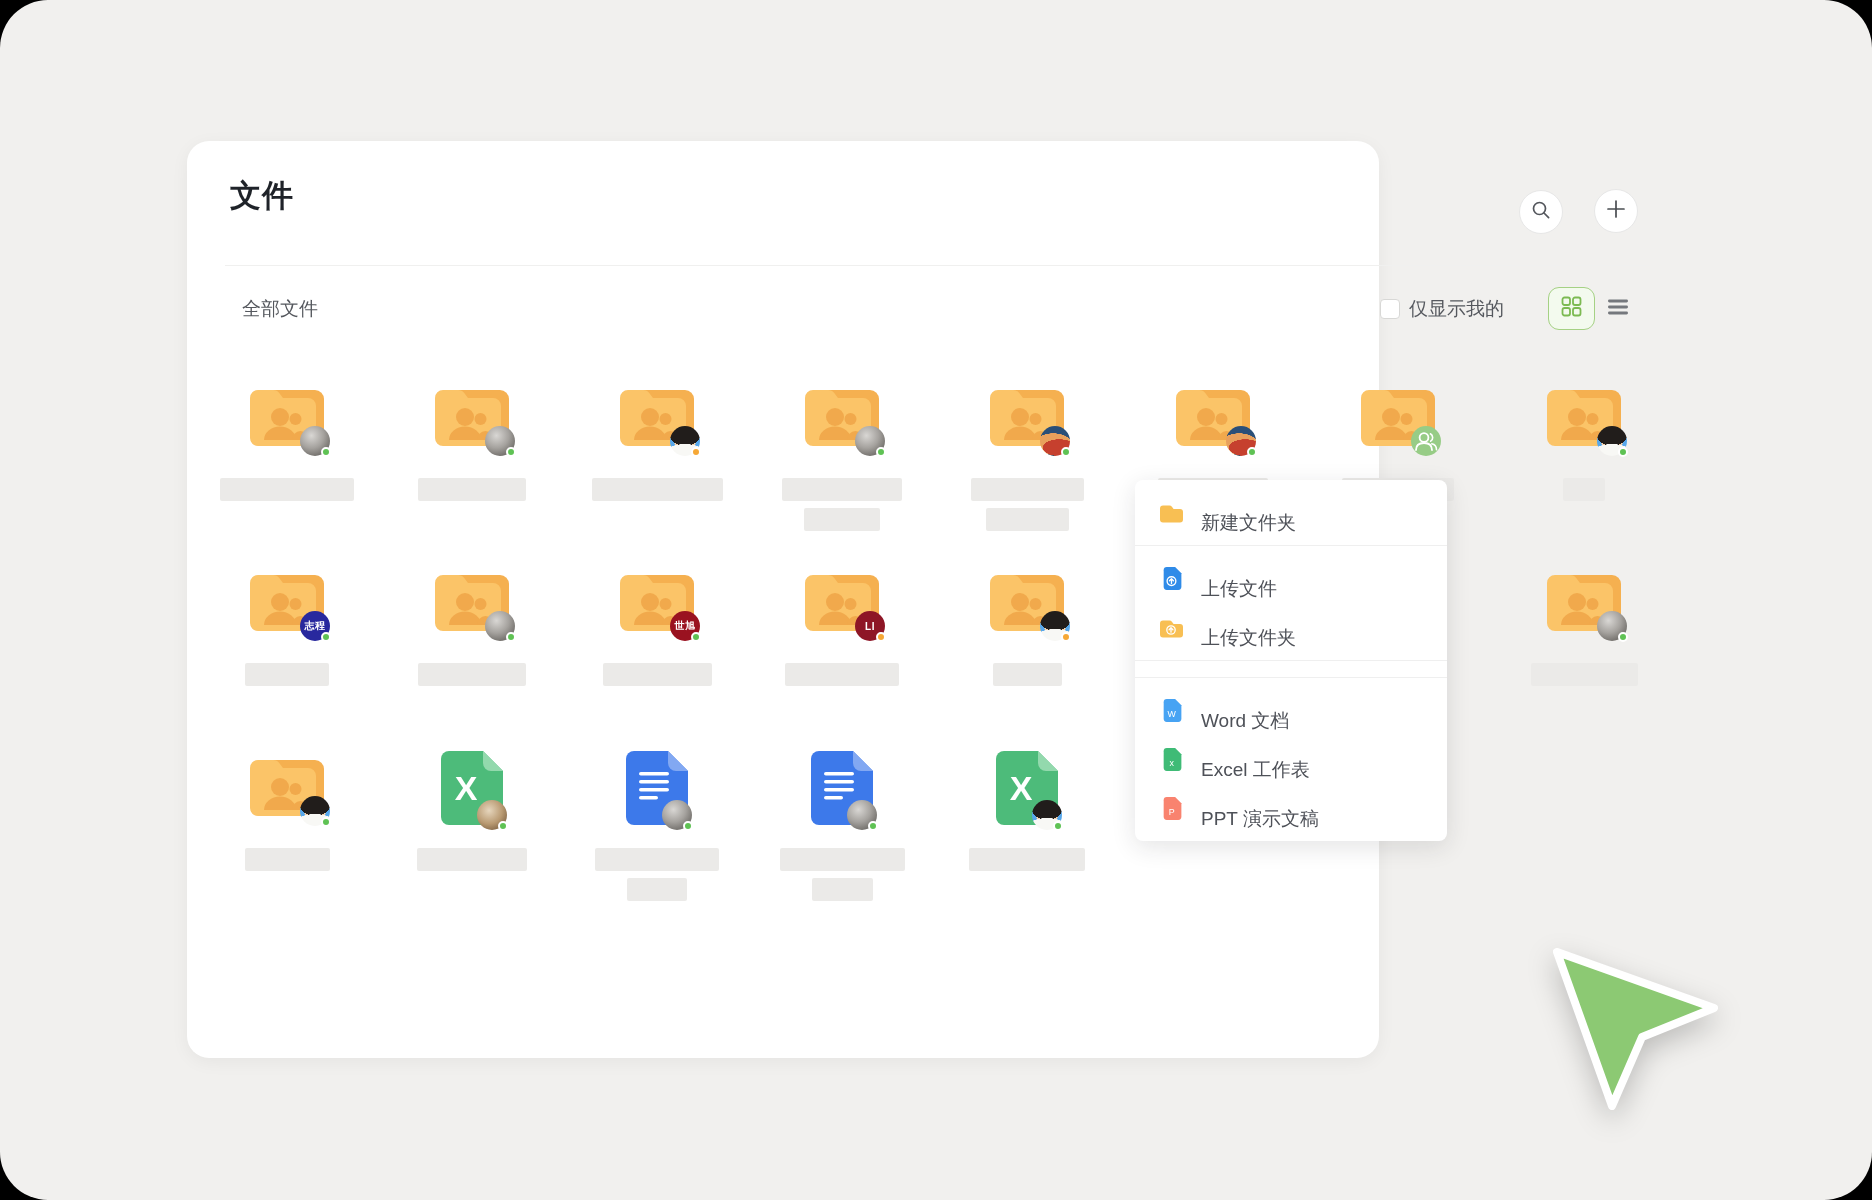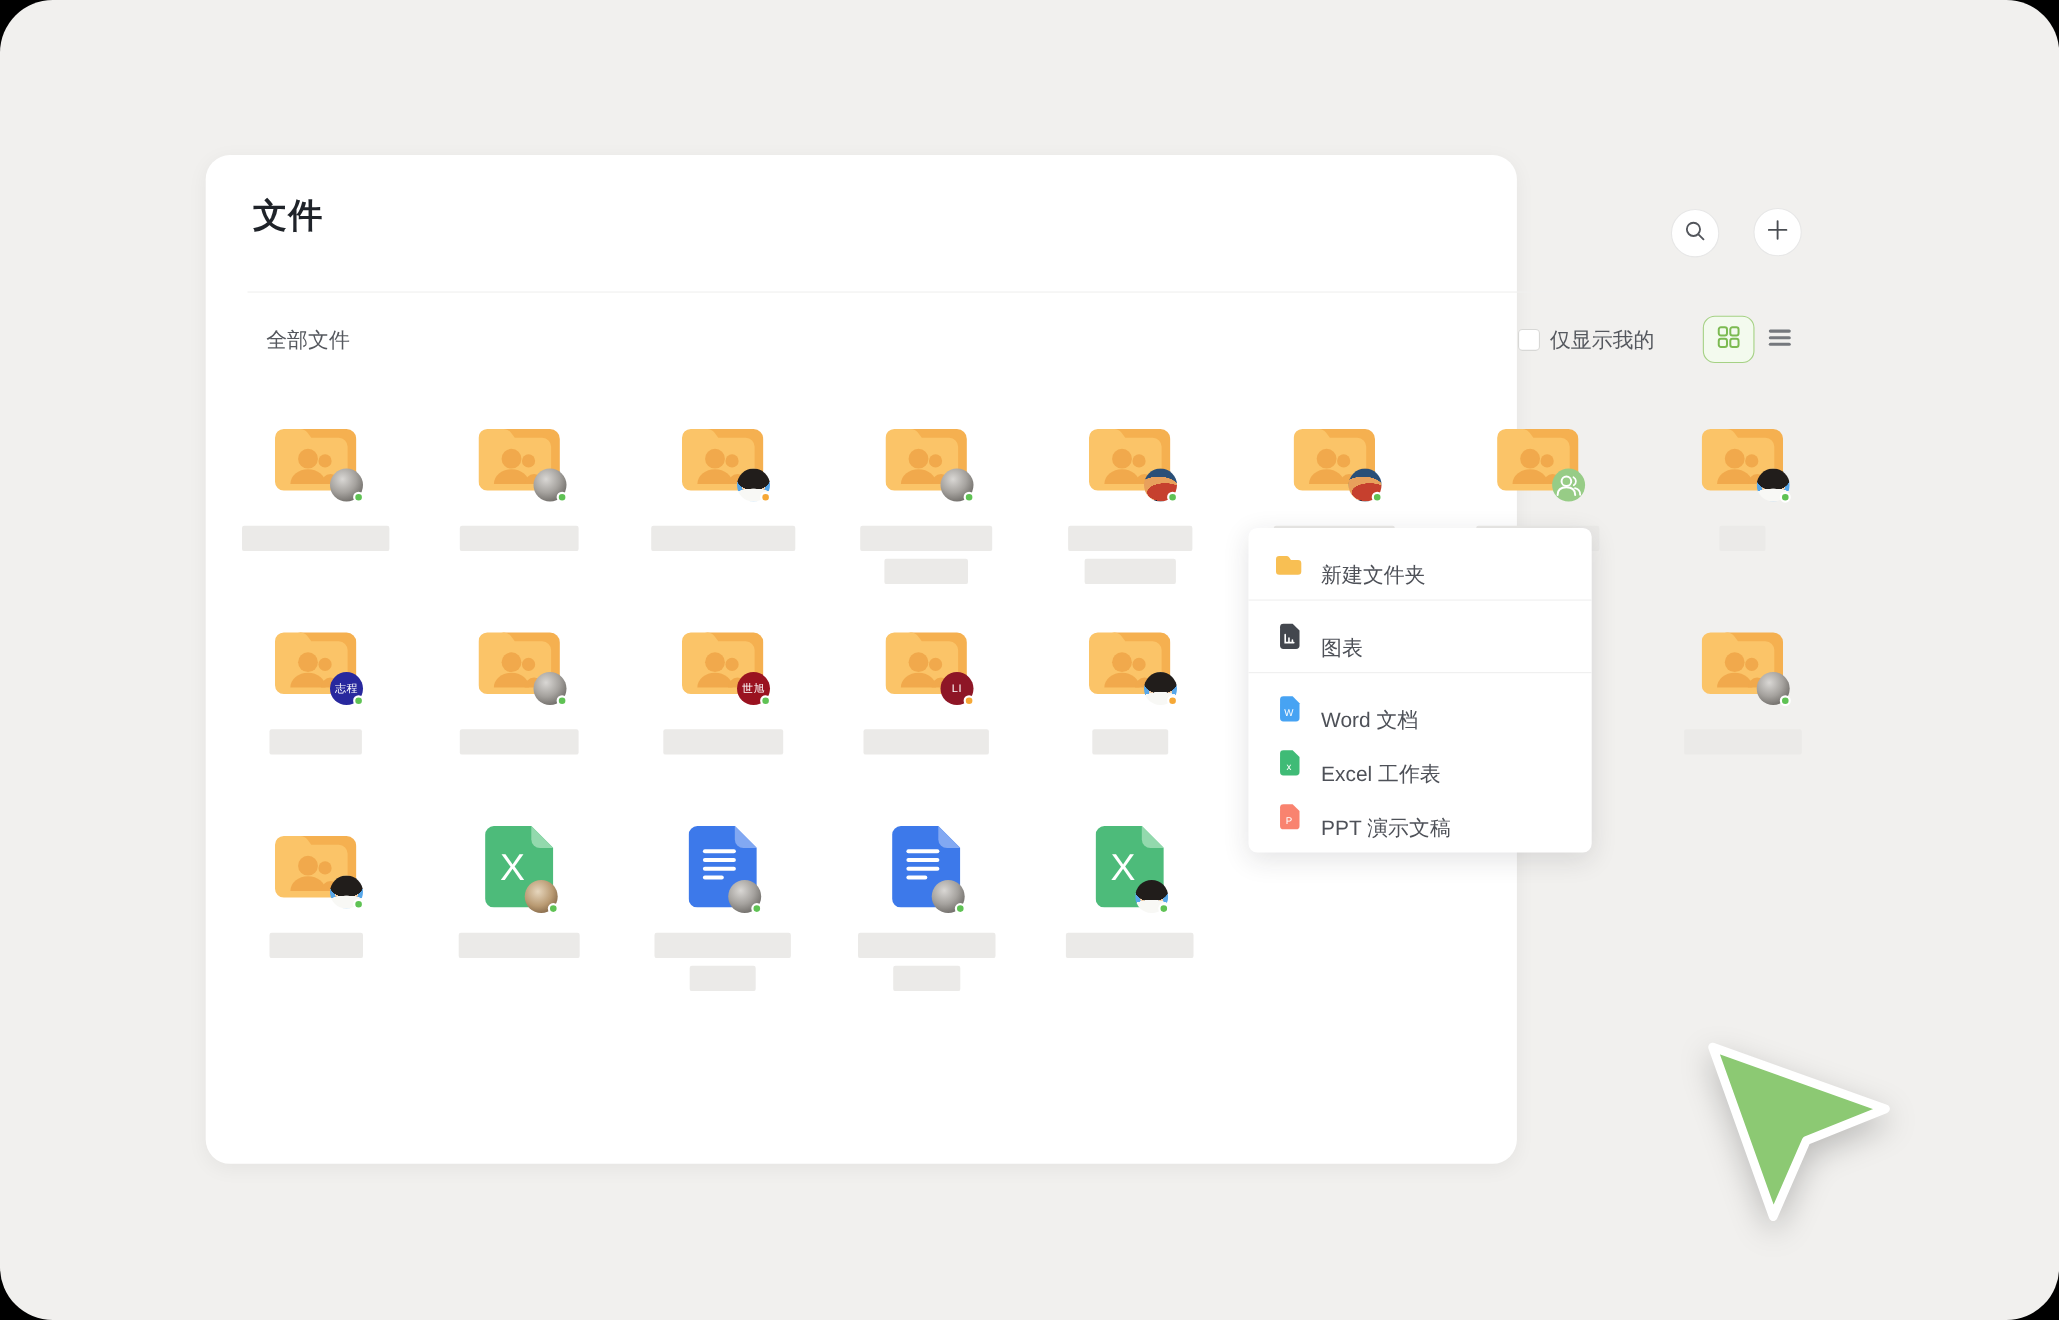--- a/index.html
+++ b/index.html
@@ -21,21 +21,21 @@
   
   .tab-all{position:absolute;left:55px;top:155px;font-size:19px;color:#55585e;cursor:pointer;text-align:right;}
   .only-mine{position:absolute;left:1193px;top:155px;display:flex;align-items:center;gap:9px;cursor:pointer;}
   .checkbox{width:20px;height:20px;border:1.5px solid #d8d8d6;border-radius:4px;background:#fff;}
   .only-mine-label{font-size:19px;color:#55585e;white-space:nowrap;}
   .view-grid-btn{position:absolute;left:1361px;top:146px;width:47px;height:43px;border:1.5px solid #a5d184;
                  background:#f3faee;border-radius:11px;display:flex;align-items:center;justify-content:center;cursor:pointer;}
   .view-list-btn{position:absolute;left:1419px;top:156px;width:24px;height:24px;display:flex;align-items:center;justify-content:center;cursor:pointer;}
 
   
-  .cell{position:absolute;width:174px;cursor:pointer;}
+  .cell{position:absolute;width:174px;cursor:pointer;font-weight:bold;}
   .icon-wrap{position:relative;width:174px;height:72px;}
   .icon-wrap svg.main{position:absolute;}
   .avatar{position:absolute;width:30px;height:30px;border-radius:50%;overflow:hidden;}
   .avatar .txt{position:absolute;inset:0;display:flex;align-items:center;justify-content:center;
                color:#fff;font-size:10px;letter-spacing:.5px;}
   .av-photo{background:radial-gradient(circle at 38% 32%,#d9d7d4,#a5a29e 45%,#6e6b67 80%);}
   .av-photo2{background:radial-gradient(circle at 40% 35%,#e6d6bd,#b99a72 50%,#7b5f41 85%);}
   .av-anime{background:
       radial-gradient(ellipse 55% 28% at 64% 72%,#c6402e 98%,transparent),
       radial-gradient(ellipse 62% 36% at 44% 60%,#e8a05c 98%,transparent),
@@ -424,27 +424,39 @@
   <path d="M1 7 a3 3 0 0 1 3 -3 h6.5 a3 3 0 0 1 2.4 1.2 L14.6 7.5 H21 a3 3 0 0 1 3 3 V18 a3 3 0 0 1 -3 3 H4 a3 3 0 0 1 -3 -3 z" fill="#f8bf53"></path>
               </svg>
             </span>
                      <span class="ml">新建文件夹</span>
           </div>
         </div>
         <div class="menu-group">
           <div class="menu-item">
             <span class="mi">
               <svg width="22" height="25" viewBox="0 0 20 24">
-    <path d="M5 1 h8 l6 6 v13 a3 3 0 0 1 -3 3 H5 a3 3 0 0 1 -3 -3 V4 a3 3 0 0 1 3 -3 z" fill="#43474e"></path>
-      <path d="M6.5 10.5 V17.5 H14" stroke="#fff" stroke-width="1.4" fill="none" stroke-linecap="round"></path>
-      <path d="M9.8 17 v-3.6 M12.8 17 v-1.8" stroke="#fff" stroke-width="1.4" stroke-linecap="round"></path>
-              </svg>
-            </span>
-                     <span class="ml">图表</span>
-          </div>
+    <path d="M5 1 h8 l6 6 v13 a3 3 0 0 1 -3 3 H5 a3 3 0 0 1 -3 -3 V4 a3 3 0 0 1 3 -3 z" fill="#2f8be8"></path>
+  <circle cx="9.5" cy="14.5" r="4.2" fill="none" stroke="#fff" stroke-width="1.3"></circle>
+  <path d="M9.5 16.7 v-4.4 M7.6 14.2 l1.9 -1.9 1.9 1.9" stroke="#fff" stroke-width="1.3" fill="none" stroke-linecap="round" stroke-linejoin="round"></path>
+              </svg>
+            </span>
+                     <span class="ml">上传文件</span>
+          </div>
+          <div class="menu-item">
+            <span class="mi">
+              <svg width="25" height="23" viewBox="0 0 25 22">
+  <path d="M1 7 a3 3 0 0 1 3 -3 h6.5 a3 3 0 0 1 2.4 1.2 L14.6 7.5 H21 a3 3 0 0 1 3 3 V18 a3 3 0 0 1 -3 3 H4 a3 3 0 0 1 -3 -3 z" fill="#f8bf53"></path>
+  <circle cx="12" cy="13.5" r="4.2" fill="none" stroke="#fff" stroke-width="1.3"></circle>
+  <path d="M12 15.7 v-4.4 M10.1 13.2 l1.9 -1.9 1.9 1.9" stroke="#fff" stroke-width="1.3" fill="none" stroke-linecap="round" stroke-linejoin="round"></path>
+              </svg>
+            </span>
+                     <span class="ml">上传文件夹</span>
+          </div>
+        </div>
+        <div class="menu-group">
         </div>
         <div class="menu-group">
           <div class="menu-item">
             <span class="mi">
               <svg width="22" height="25" viewBox="0 0 20 24">
     <path d="M5 1 h8 l6 6 v13 a3 3 0 0 1 -3 3 H5 a3 3 0 0 1 -3 -3 V4 a3 3 0 0 1 3 -3 z" fill="#47a3f3"></path>
                 <text x="9.8" y="18" font-size="8.5" fill="#fff" text-anchor="middle" font-family="Liberation Sans, DejaVu Sans, sans-serif">W</text>
               </svg>
             </span>
                      <span class="ml">Word 文档</span>

